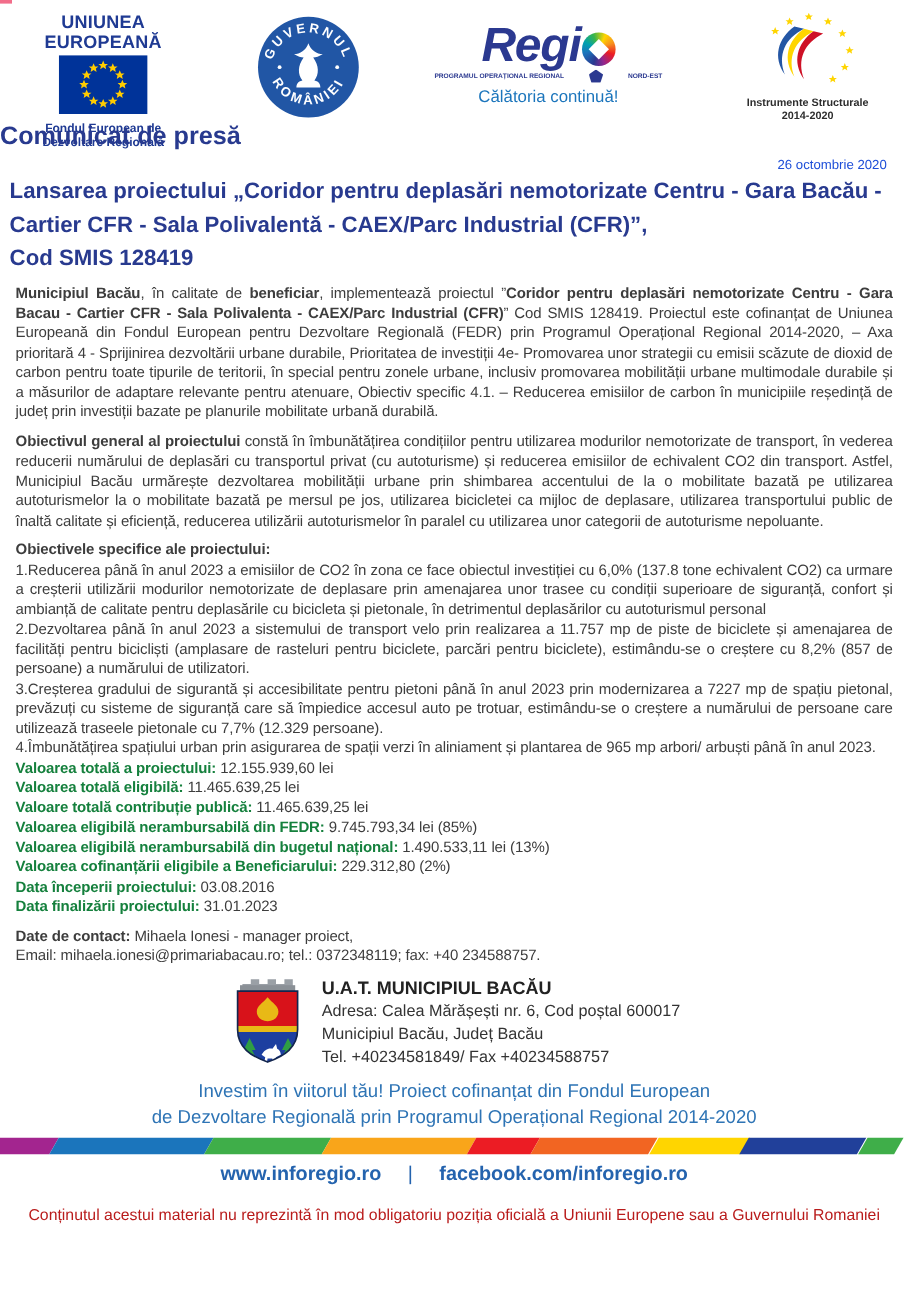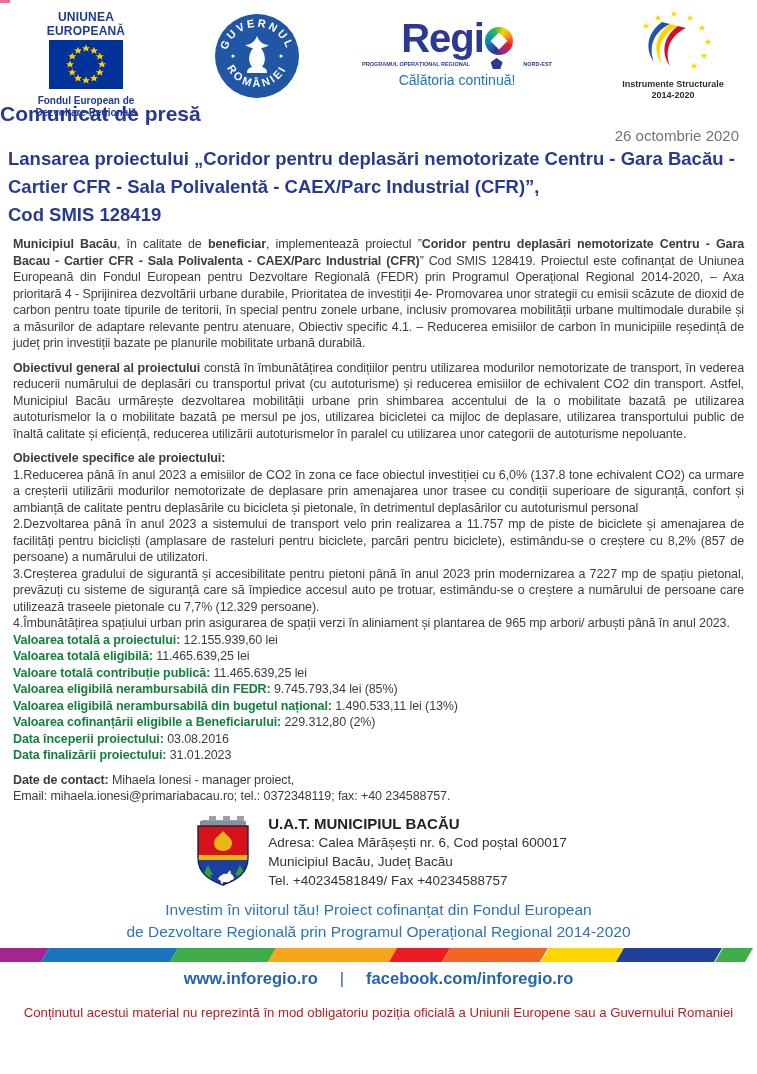--- a/index.html
+++ b/index.html
@@ -4,41 +4,41 @@
 <style>
   html,body{margin:0;padding:0;background:#fff;}
   .page{position:relative;width:757px;height:1074px;overflow:hidden;background:#fff;
         font-family:"Liberation Sans",sans-serif;color:#3d3d3d;}
   .artifact{position:absolute;left:0;top:0;width:10px;height:3px;background:#f26d8a;}
 
   
   .logos{display:flex;justify-content:space-between;align-items:flex-start;
          padding:10px 24px 0 20px;height:100px;box-sizing:border-box;}
   .logo-eu{width:132px;text-align:center;color:#1f3a93;}
-  .logo-eu .cap{font-size:12px;font-weight:bold;letter-spacing:.2px;margin-bottom:2px;}
+  .logo-eu .cap{font-size:15px;font-weight:bold;letter-spacing:.2px;margin-bottom:2px;}
   .logo-eu .sub{font-size:10px;font-weight:bold;line-height:11.5px;margin-top:2px;}
   .logo-gov{margin-top:2px;}
   .logo-regio{width:190px;text-align:center;margin-top:6px;}
-  .regio-word{display:flex;justify-content:center;align-items:flex-end;height:40px;}
+  .regio-word{display:flex;justify-content:center;align-items:flex-end;height:40px;font-style:italic;}
   .regio-word .wm{font-size:40px;line-height:36px;font-weight:bold;color:#2b3990;letter-spacing:-1px;}
   .regio-o{position:relative;display:inline-block;width:28px;height:28px;border-radius:50%;margin:0 0 1px 1px;
      background:conic-gradient(from 200deg,#2b3990,#1b75bc 55deg,#00a0b0 95deg,#39b54a 140deg,#ffd500 185deg,#f7941d 225deg,#ec1c24 270deg,#92278f 320deg,#2b3990 360deg);}
   .regio-o .diamond{position:absolute;left:8px;top:8px;width:12px;height:12px;background:#fff;transform:rotate(45deg);}
   .regio-sub{display:flex;justify-content:space-between;align-items:center;margin-top:2px;color:#2b3990;}
   .regio-sub .t1{font-size:5.5px;font-weight:bold;}
   .regio-pent{width:12px;height:11px;background:#2b3990;clip-path:polygon(50% 0,100% 38%,81% 100%,19% 100%,0 38%);}
   .regio-sub .t2{font-size:5.5px;font-weight:bold;}
   .regio-tag{font-size:14px;color:#1b75bc;margin-top:3px;}
   .logo-instr{width:120px;text-align:center;color:#2d2d2d;}
   .logo-instr .t{font-size:9px;font-weight:bold;line-height:11px;margin-top:1px;}
 
   
   .title-row{position:relative;height:40px;margin-top:2px;}
   .doc-title{margin:0;text-align:left;font-size:21px;font-weight:bold;color:#283a8f;}
-  .doc-date{position:absolute;right:18px;bottom:-2px;font-size:15px;color:#737373;}
+  .doc-date{position:absolute;right:18px;bottom:-2px;font-size:11px;color:#1d4ed8;}
   .headline{margin:3px 8px 7px;text-align:left;font-size:18.5px;line-height:28px;
             font-weight:bold;color:#283a8f;}
 
   
   .main{padding:0 13px;font-size:12.5px;line-height:16.5px;letter-spacing:-0.1px;
         text-align:justify;color:#3d3d3d;}
   .para{margin:0 0 8px;}
   .obj{margin:0;}
   .obj-head{margin:0;font-weight:bold;}
   .fin-line{line-height:16.5px;text-align:left;}

